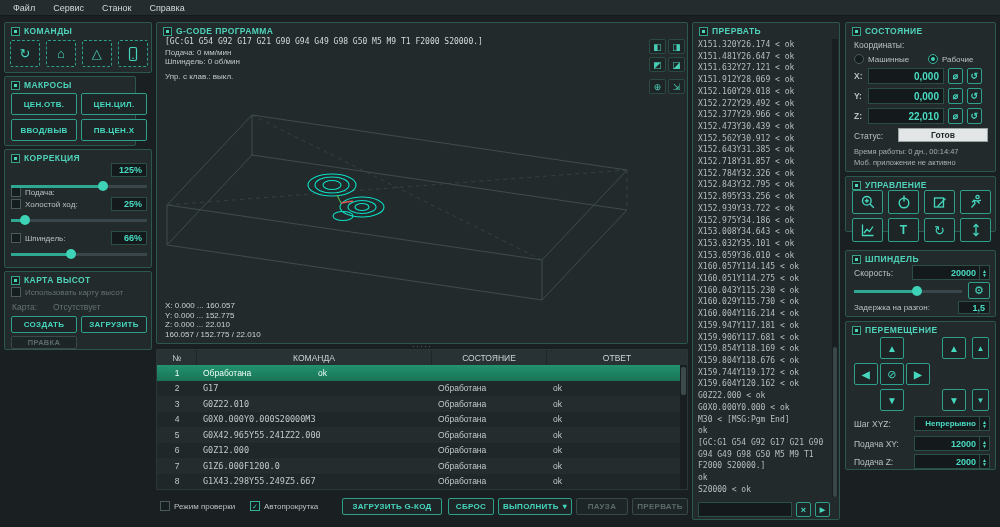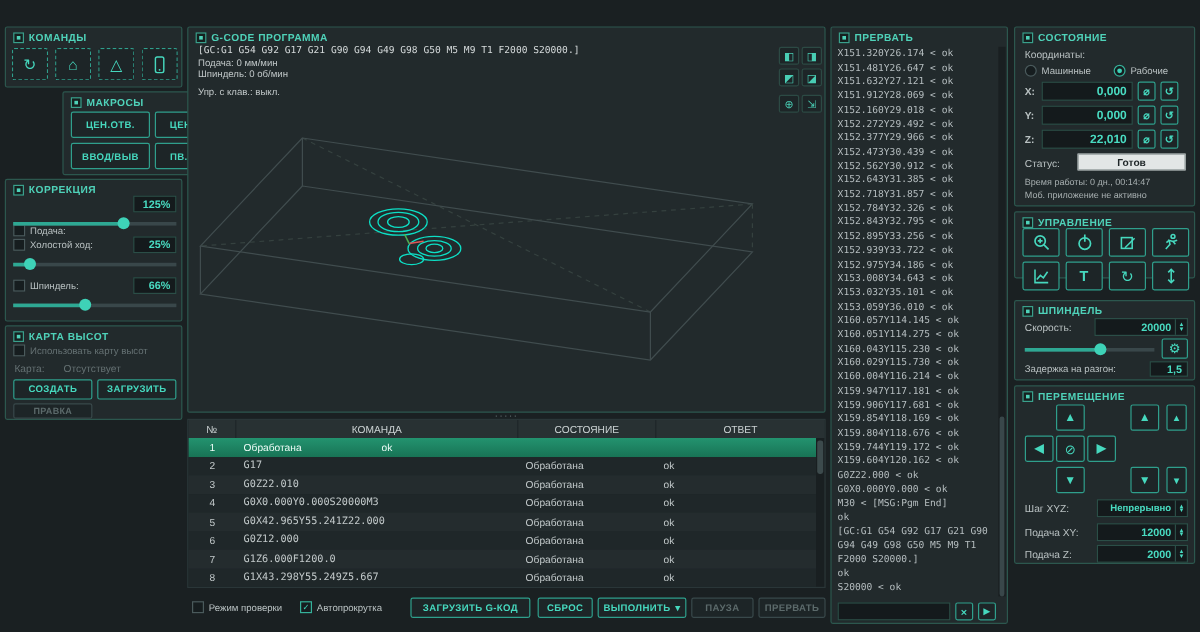--- a/index.html
+++ b/index.html
@@ -83,20 +83,26 @@
   .small{font-size:7.5px;color:#a8b0b1;position:absolute;white-space:nowrap;}
   .ico-svg{display:block;}
   .splitter{position:absolute;left:156px;top:344px;width:532px;height:5px;display:flex;align-items:center;
             justify-content:center;color:#5a6668;font-size:9px;line-height:5px;letter-spacing:1px;cursor:row-resize;}
 </style>
 </head>
 <body>
 
 <div id="app">
 
+  <div class="menubar">
+    <span class="menu-item">Файл</span>
+    <span class="menu-item">Сервис</span>
+    <span class="menu-item">Станок</span>
+    <span class="menu-item">Справка</span>
+  </div>
 
   <div class="panel" style="left:4px;top:22px;width:148px;height:51px;">
     <div class="ptitle">
         <span class="pmark"></span>
       <span>КОМАНДЫ</span>
       </div>
     <button class="btn ibtn dashed" style="left:5px;top:17px;width:30px;height:27px;">
       <span>↻</span>
       </button>
     <button class="btn ibtn dashed" style="left:41px;top:17px;width:30px;height:27px;">
@@ -106,21 +112,21 @@
       <span>△</span>
       </button>
     <button class="btn ibtn dashed" style="left:113px;top:17px;width:30px;height:27px;">
       <svg class="ico-svg" width="16" height="16" viewBox="0 0 16 16">
         <rect x="4.5" y="1.5" width="7" height="13" rx="1.5" fill="none" stroke="#46d8be" stroke-width="1.2"></rect>
         <circle cx="8" cy="12.2" r="0.8" fill="#46d8be"></circle>
         </svg>
       </button>
   </div>
 
-  <div class="panel" style="left:4px;top:76px;width:132px;height:70px;margin-left:48px;">
+  <div class="panel" style="left:4px;top:76px;width:132px;height:70px;">
     <div class="ptitle">
         <span class="pmark"></span>
       <span>МАКРОСЫ</span>
       </div>
     <button class="btn" style="left:6px;top:16px;width:66px;height:22px;">ЦЕН.ОТВ.</button>
     <button class="btn" style="left:76px;top:16px;width:66px;height:22px;">ЦЕН.ЦИЛ.</button>
     <button class="btn" style="left:6px;top:42px;width:66px;height:22px;">ВВОД/ВЫВ</button>
     <button class="btn" style="left:76px;top:42px;width:66px;height:22px;">ПВ.ЦЕН.Х</button>
   </div>
 
@@ -227,20 +233,26 @@
         <ellipse class="tpath" cx="205" cy="122" rx="14" ry="6.5"></ellipse>
         <ellipse class="tpath" cx="205" cy="122" rx="7" ry="3.5"></ellipse>
         <ellipse class="tpath" cx="186" cy="131" rx="10" ry="4.5"></ellipse>
       </g>
       <g>
         <line x1="184" y1="118" x2="196" y2="116" stroke="#e05555" stroke-width="1.3"></line>
         <line x1="184" y1="118" x2="180" y2="110" stroke="#4caf50" stroke-width="1.3"></line>
       </g>
     </svg>
 
+    <div class="stats" style="left:8px;bottom:4px;">
+      <div>X: 0.000 ... 160.057</div>
+      <div>Y: 0.000 ... 152.775</div>
+      <div>Z: 0.000 ... 22.010</div>
+      <div>160.057 / 152.775 / 22.010</div>
+    </div>
   </div>
 
   <div class="splitter">·····</div>
 
   <div class="tblwrap">
     <div class="thead">
       <div class="th c-n">№</div>
       <div class="th c-cmd">КОМАНДА</div>
       <div class="th c-st">СОСТОЯНИЕ</div>
       <div class="th c-resp" style="flex:1;border-right:none;">ОТВЕТ</div>

